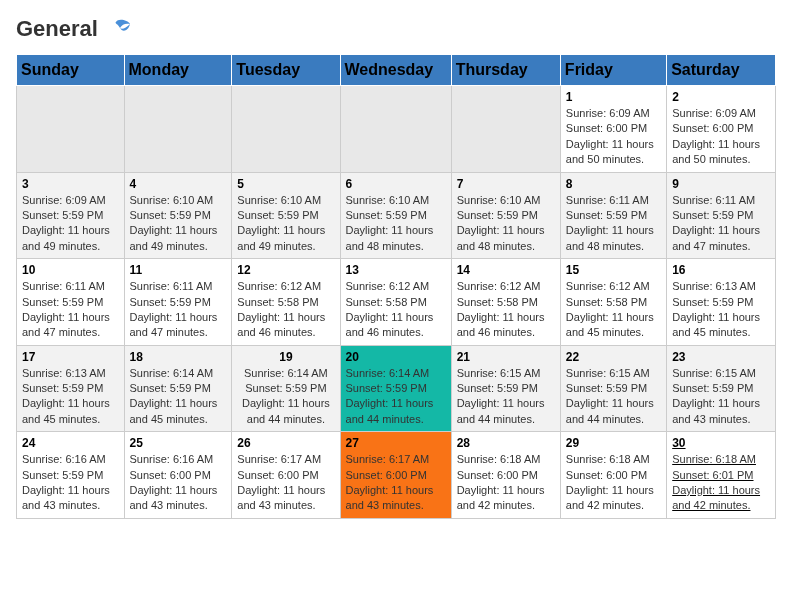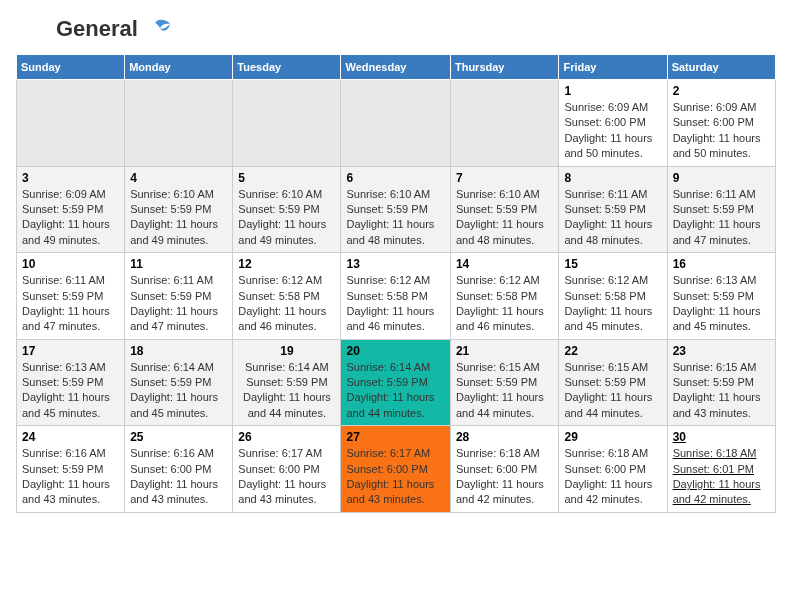--- a/index.html
+++ b/index.html
@@ -28,24 +28,24 @@
       font-size: 16px;
       color: #555;
     }
     table {
       width: 100%;
       border-collapse: collapse;
       font-size: 11px;
     }
     thead tr th {
       background-color: #3a7bbf;
-      color: #ffffff;
+      color: #000000;
       padding: 6px 4px;
       text-align: left;
-      font-size: 11px;
+      font-size: 16px;
       font-weight: bold;
       border: 1px solid #fff;
     }
     tbody tr td {
       vertical-align: top;
       border: 1px solid #ccc;
       padding: 4px 5px;
       height: 80px;
       width: 113px;
       background: #fff;
@@ -65,21 +65,20 @@
     .day-info {
       font-size: 11px;
       color: #333;
       line-height: 1.4;
     }
     .empty-cell {
       background: #e8e8e8 !important;
     }
     .logo-container {
       display: inline-block;
-      margin-left: 40px;
     }
     .logo-line1 {
       display: flex;
       align-items: center;
     }
     .logo-line2 {
       color: #4a90d9;
       font-size: 22px;
       font-weight: bold;
       margin-left: 52px;

